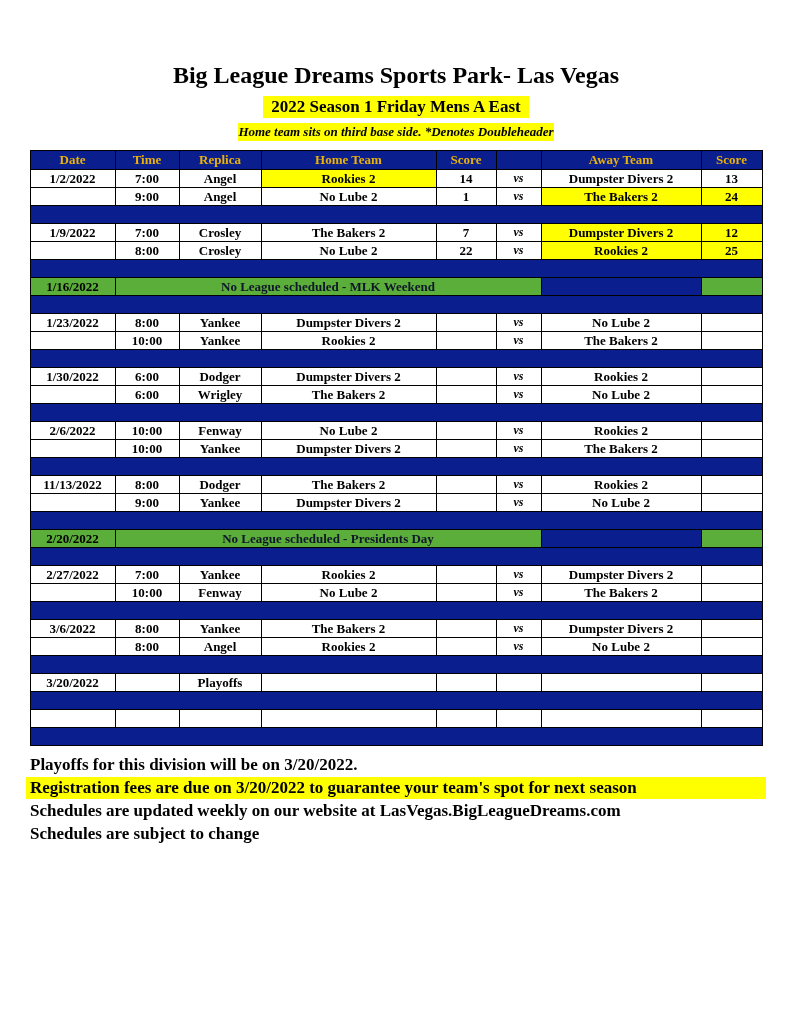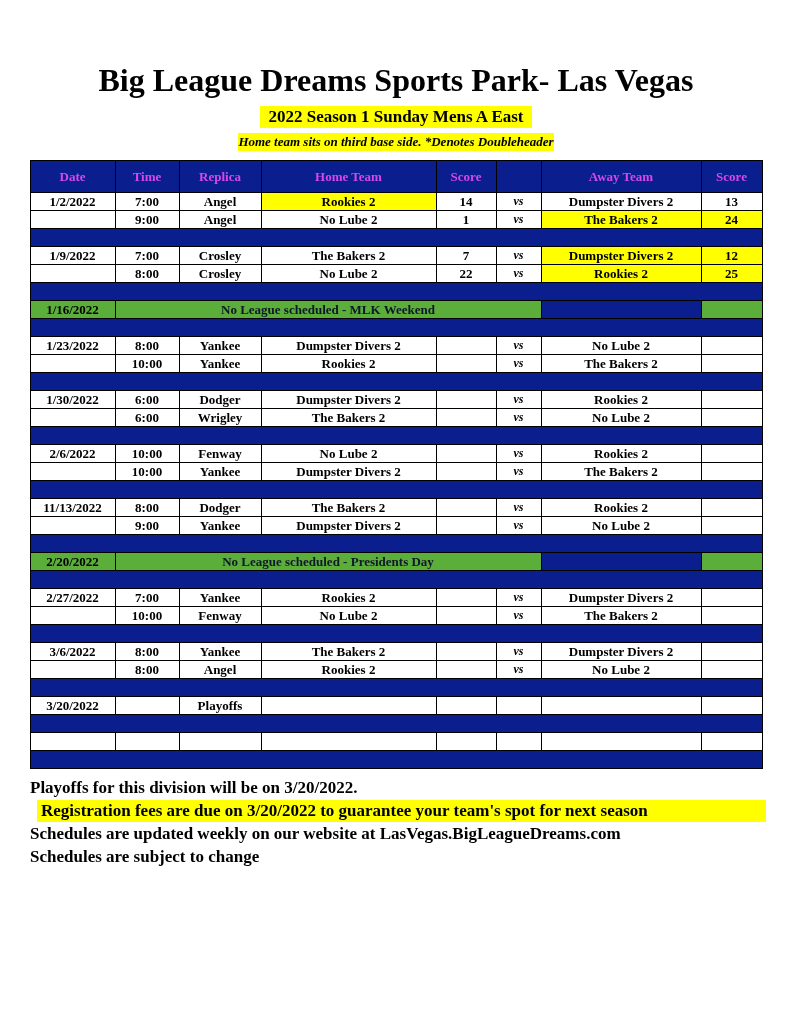--- a/index.html
+++ b/index.html
@@ -18,21 +18,21 @@
   .page{
     position:relative;
     width:792px;
     height:1024px;
     background:#fff;
     padding-top:62px;
     overflow:hidden;
   }
   .title{
     text-align:center;
-    font-size:32px;
+    font-size:24px;
     font-weight:bold;
     margin:0;
   }
   .subtitle-wrap, .tagline-wrap{ text-align:center; }
   .subtitle{
     display:inline-block;
     background:var(--highlight);
     font-size:17px;
     font-weight:bold;
     margin-top:7px;
@@ -58,22 +58,22 @@
     height:18px;
     padding:0 2px;
     font-size:13px;
     font-weight:bold;
     text-align:center;
     overflow:hidden;
     white-space:nowrap;
   }
   thead th{
     background:var(--navy);
-    color:#d946ef;
-    height:32px;
+    color:#eab308;
+    height:19px;
   }
   td.spacer{
     background:var(--navy);
   }
   td.navyfill{
     background:var(--navy);
   }
   td.hl{
     background:var(--highlight);
   }
@@ -101,32 +101,31 @@
     margin:8px 0 0 26px;
   }
   .footer-line{
     font-size:17px;
     font-weight:bold;
     padding:1px 4px;
     margin:1px 0;
   }
   .footer-line.hl-line{
     background:var(--highlight);
-    margin-left:11px;
   }
 </style>
 </head>
 <body>
 
 <div class="page">
 
   <h1 class="title">Big League Dreams Sports Park- Las Vegas</h1>
 
   <div class="subtitle-wrap">
-    <span class="subtitle">2022 Season 1 Sunday Mens A East</span>
+    <span class="subtitle">2022 Season 1 Friday Mens A East</span>
   </div>
 
   <div class="tagline-wrap">
     <span class="tagline">Home team sits on third base side.  *Denotes Doubleheader</span>
   </div>
 
   <table>
     <colgroup>
       <col style="width:85px">
       <col style="width:64px">

